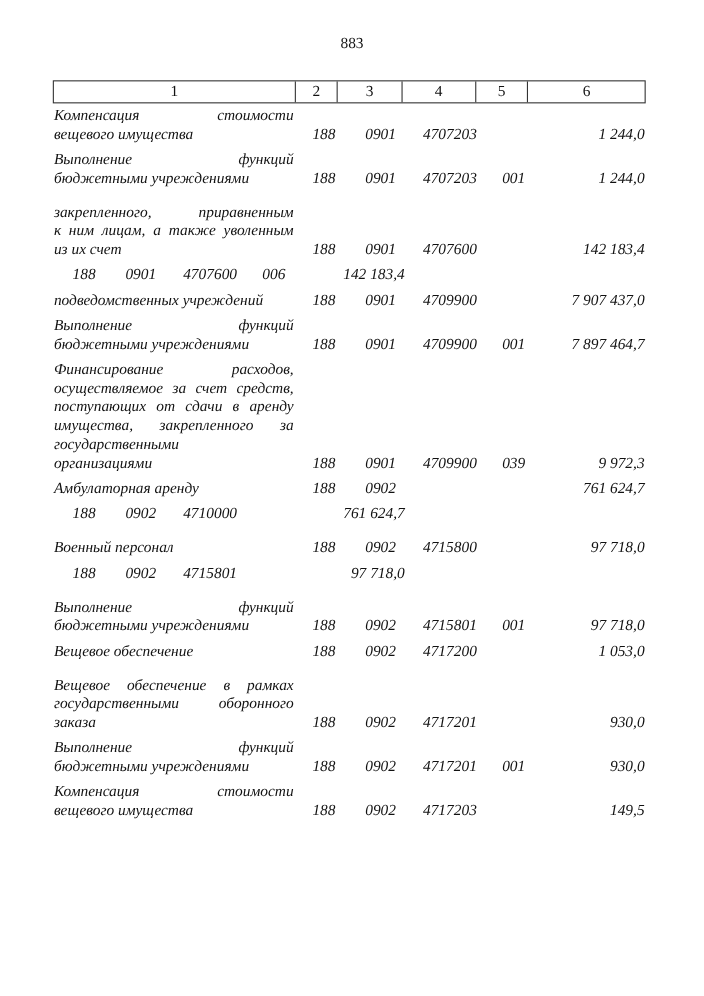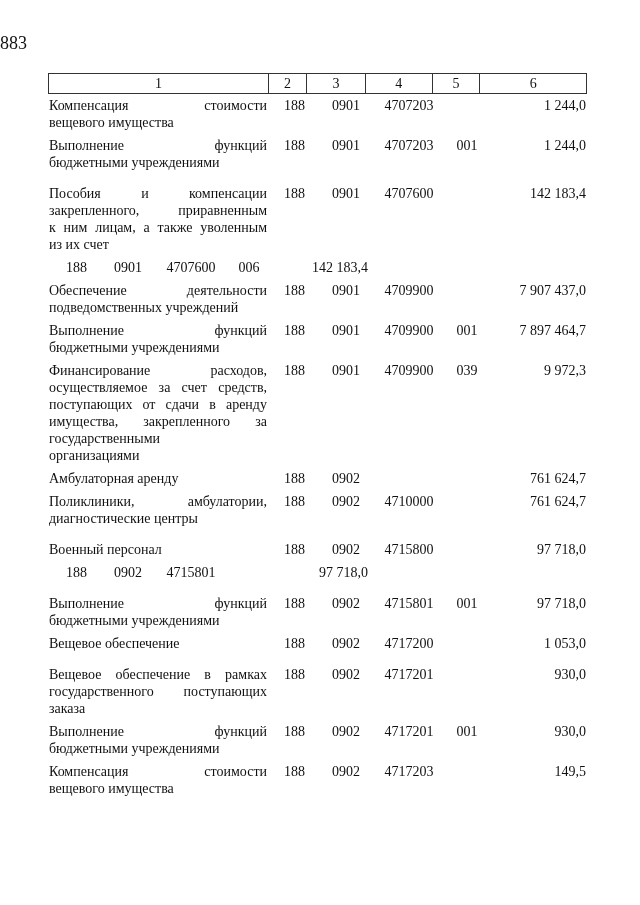--- a/index.html
+++ b/index.html
@@ -2,38 +2,38 @@
 <html><head>
 <meta charset="utf-8">
 <style>
   html, body { margin: 0; padding: 0; background: #ffffff; }
   body {
     width: 640px; height: 905px; position: relative; overflow: hidden;
     font-family: "Liberation Serif", "DejaVu Serif", serif;
     color: #111; font-size: 14px;
   }
   .page-number {
-    position: absolute; top: 33px; left: 0; width: 640px; text-align: left;
-    font-size: 18px;
+    position: absolute; top: 33px; left: 0; width: 640px; text-align: center;
+    font-size: 14px;
   }
   .hdr {
     position: absolute; top: 73px; left: 48px; height: 21px;
     border: 1px solid #333; display: flex; box-sizing: border-box;
     width: 539px;
   }
   .hdr .c {
     border-right: 1px solid #333; text-align: center; line-height: 19px;
     box-sizing: border-box; font-size: 14px;
   }
   .hdr .c:last-child { border-right: none; }
   .w1 { width: 221px; } .w2 { width: 38px; } .w3 { width: 59px; }
   .w4 { width: 67px; } .w5 { width: 48px; } .w6 { width: 106px; }
 
   .rows { position: absolute; top: 97px; left: 49px; width: 537px; }
-  .row { display: flex; margin-bottom: 6px; }
+  .row { display: flex; align-items: flex-end; margin-bottom: 6px; font-style: italic; }
   .row.gap { margin-bottom: 14px; }
   .name {
     width: 218px; text-align: justify; text-align-last: left;
     line-height: 17px; font-size: 14px;
   }
   .name .line { display: block; text-align: justify; text-align-last: justify; }
   .name .line.last { text-align-last: left; }
   .v { line-height: 17px; font-size: 14px; }
   .v2 { width: 47px; text-align: center; margin-left: 4px; }
   .v3 { width: 56px; text-align: center; }
@@ -73,41 +73,39 @@
         <span class="line last">бюджетными учреждениями</span>
       </div>
       <div class="v v2">188</div>
       <div class="v v3">0901</div>
       <div class="v v4">4707203</div>
       <div class="v v5">001</div>
       <div class="v v6">1 244,0</div>
     </div>
     <div class="row">
       <div class="name">
-        <span class="line">Пособия и компенсации</span>
         <span class="line">закрепленного, приравненным</span>
         <span class="line">к ним лицам, а также уволенным</span>
         <span class="line last">из их счет</span>
       </div>
       <div class="v v2">188</div>
       <div class="v v3">0901</div>
       <div class="v v4">4707600</div>
       <div class="v v5"></div>
       <div class="v v6">142 183,4</div>
     </div>
     <div class="row">
       <div class="v v2">188</div>
       <div class="v v3">0901</div>
       <div class="v v4">4707600</div>
       <div class="v v5">006</div>
       <div class="v v6">142 183,4</div>
     </div>
     <div class="row">
       <div class="name">
-        <span class="line">Обеспечение деятельности</span>
         <span class="line last">подведомственных учреждений</span>
       </div>
       <div class="v v2">188</div>
       <div class="v v3">0901</div>
       <div class="v v4">4709900</div>
       <div class="v v5"></div>
       <div class="v v6">7 907 437,0</div>
     </div>
     <div class="row">
       <div class="name">
@@ -139,24 +137,20 @@
       <div class="name">
         <span class="line last">Амбулаторная аренду</span>
       </div>
       <div class="v v2">188</div>
       <div class="v v3">0902</div>
       <div class="v v4"></div>
       <div class="v v5"></div>
       <div class="v v6">761 624,7</div>
     </div>
     <div class="row gap">
-      <div class="name">
-        <span class="line">Поликлиники, амбулатории,</span>
-        <span class="line last">диагностические центры</span>
-      </div>
       <div class="v v2">188</div>
       <div class="v v3">0902</div>
       <div class="v v4">4710000</div>
       <div class="v v5"></div>
       <div class="v v6">761 624,7</div>
     </div>
     <div class="row">
       <div class="name">
         <span class="line last">Военный персонал</span>
       </div>
@@ -190,21 +184,21 @@
       </div>
       <div class="v v2">188</div>
       <div class="v v3">0902</div>
       <div class="v v4">4717200</div>
       <div class="v v5"></div>
       <div class="v v6">1 053,0</div>
     </div>
     <div class="row">
       <div class="name">
         <span class="line">Вещевое обеспечение в рамках</span>
-        <span class="line">государственного поступающих</span>
+        <span class="line">государственными оборонного</span>
         <span class="line last">заказа</span>
       </div>
       <div class="v v2">188</div>
       <div class="v v3">0902</div>
       <div class="v v4">4717201</div>
       <div class="v v5"></div>
       <div class="v v6">930,0</div>
     </div>
     <div class="row">
       <div class="name">

